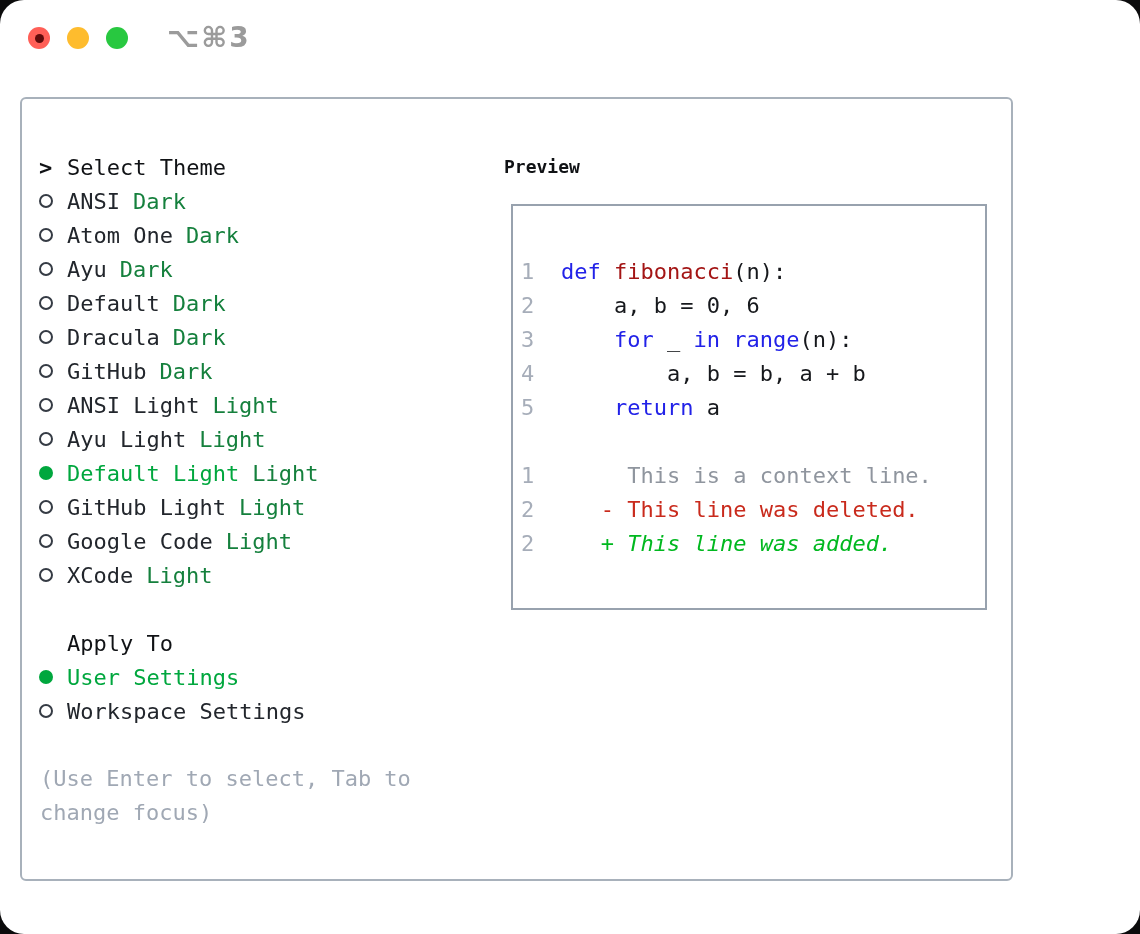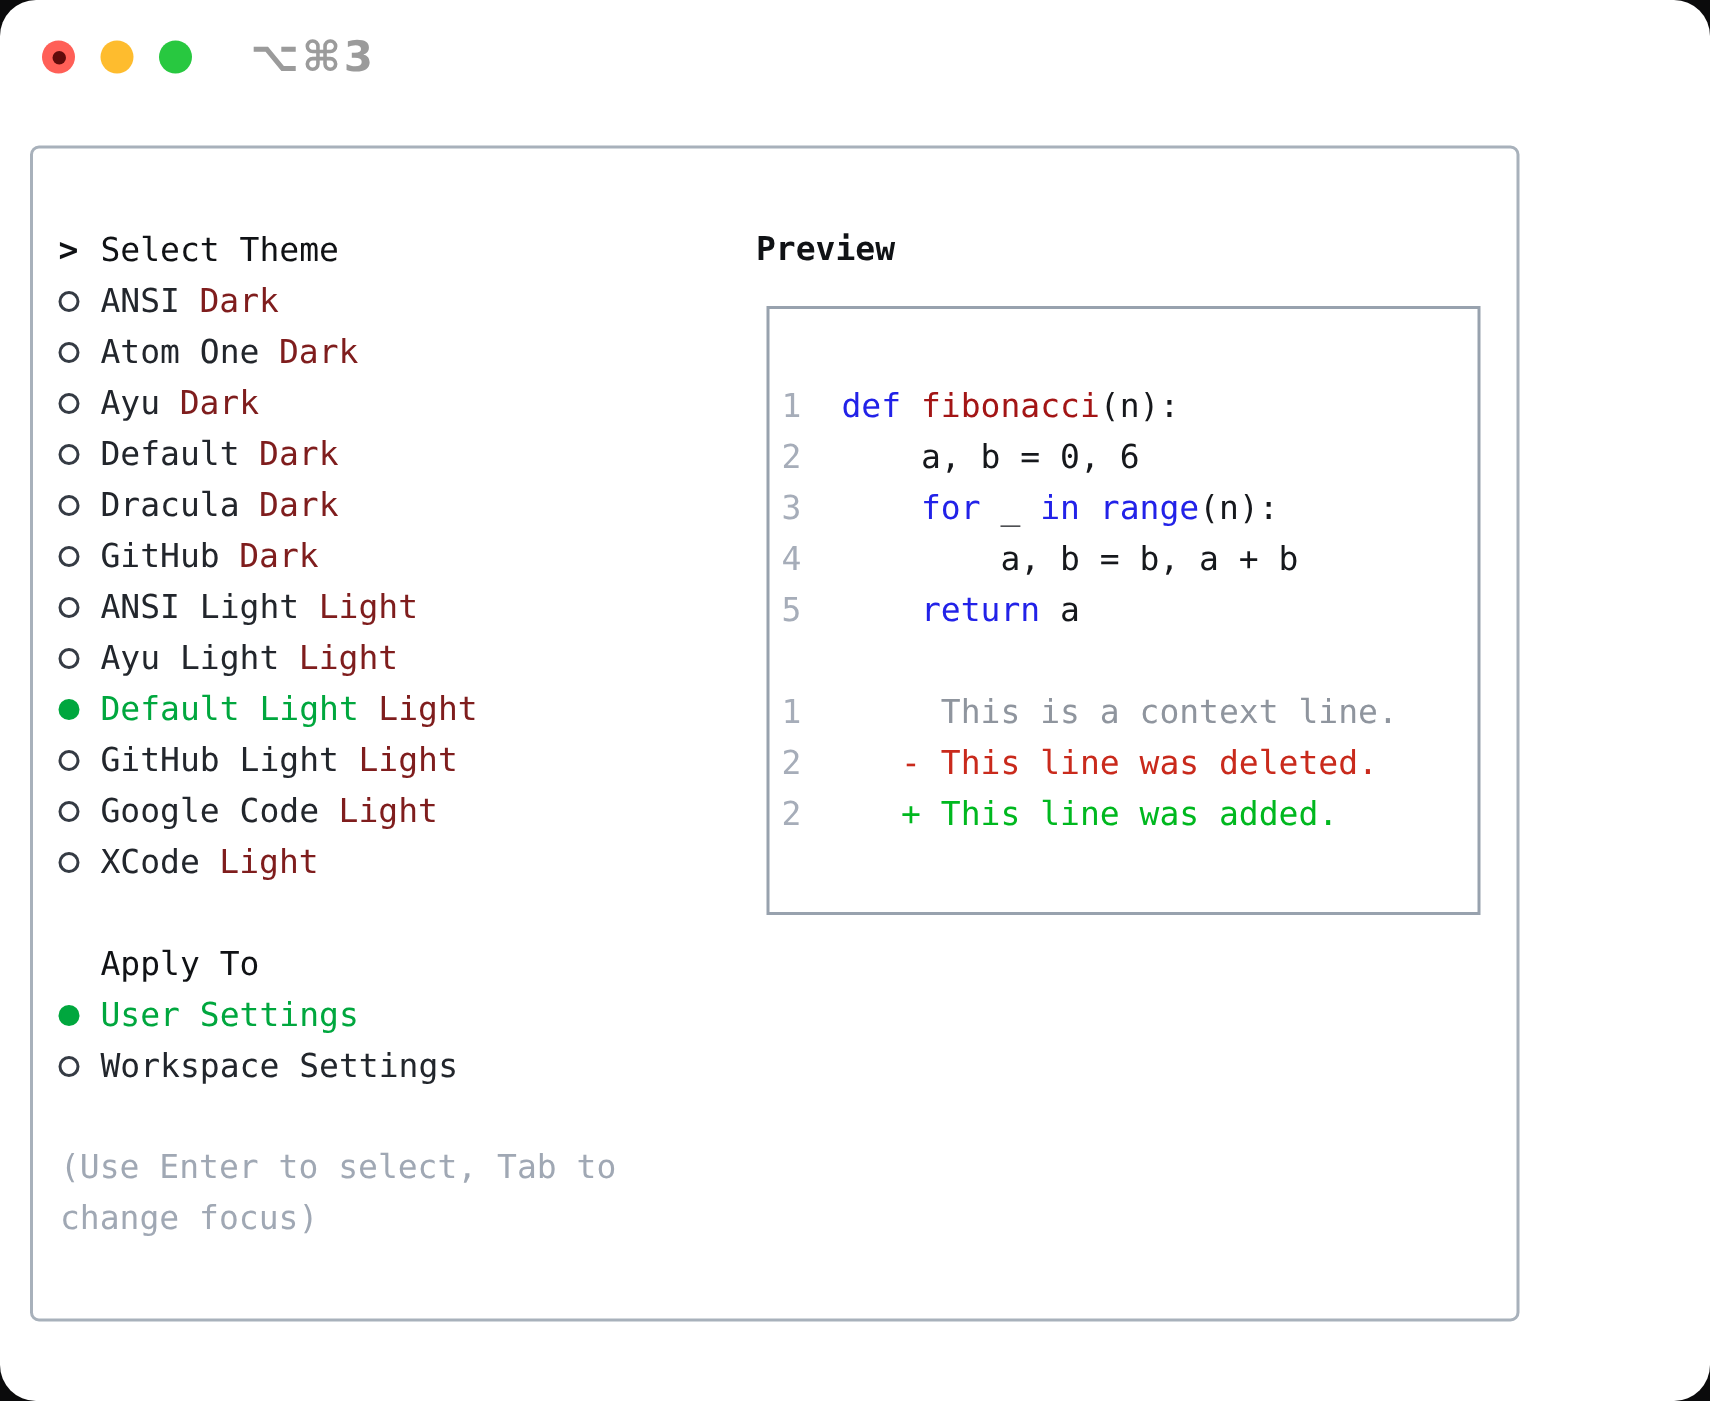--- a/index.html
+++ b/index.html
@@ -29,39 +29,39 @@
   .row { height:34px; display:flex; align-items:center;
          font-size:22px; color:#22262c; white-space:pre; }
   .row.blank { visibility:hidden; }
   .caret { display:inline-block; width:28px; margin-left:1px; font-weight:bold; color:#101215; }
   .header-title { font-weight:normal; color:#101215; }
   .bullet { flex:none; width:14px; height:14px; border:2.5px solid #353b44;
             border-radius:50%; margin:0 14px 0 1px; }
   .item.selected .bullet { background:#00a73e; border-color:#00a73e; }
   .t-name { color:#22262c; }
   .item.selected .t-name { color:#00a73e; }
-  .t-variant { color:#7f1d1d; margin-left:13px; }
+  .t-variant { color:#15803d; margin-left:13px; }
   .apply-title { padding-left:29px; color:#101215; }
   .hint-line { height:34px; line-height:34px; font-size:22px; color:#a0a8b4;
                margin-left:2px; white-space:pre; }
 
   
   .preview-title { position:absolute; left:482px; top:51px; height:34px;
-                   line-height:34px; font-size:22px; font-weight:bold; color:#101215; }
+                   line-height:34px; font-size:18px; font-weight:bold; color:#101215; }
   .preview-box { position:absolute; left:489px; top:105px; width:476px; height:406px;
                  border:2px solid #98a2ae; background:#ffffff;
                  padding:49px 0 0 8px; overflow:hidden; }
   .pline { height:34px; line-height:34px; font-size:22px; white-space:pre; }
   .lnum { display:inline-block; width:40px; color:#a6adb9; }
   .seg.pl  { color:#16181c; }
   .seg.kw  { color:#2222e8; }
   .seg.fn  { color:#a31515; }
   .seg.ctx { color:#8f959e; }
   .seg.del { color:#c92a1c; }
-  .seg.add { color:#00b81f; }
+  .seg.add { color:#00b81f;font-style:italic; }
 </style>
 </head>
 <body>
 
 <div class="window">
 
   <div class="traffic">
     <span class="tl red">
         <span class="dot"></span>
       </span>

